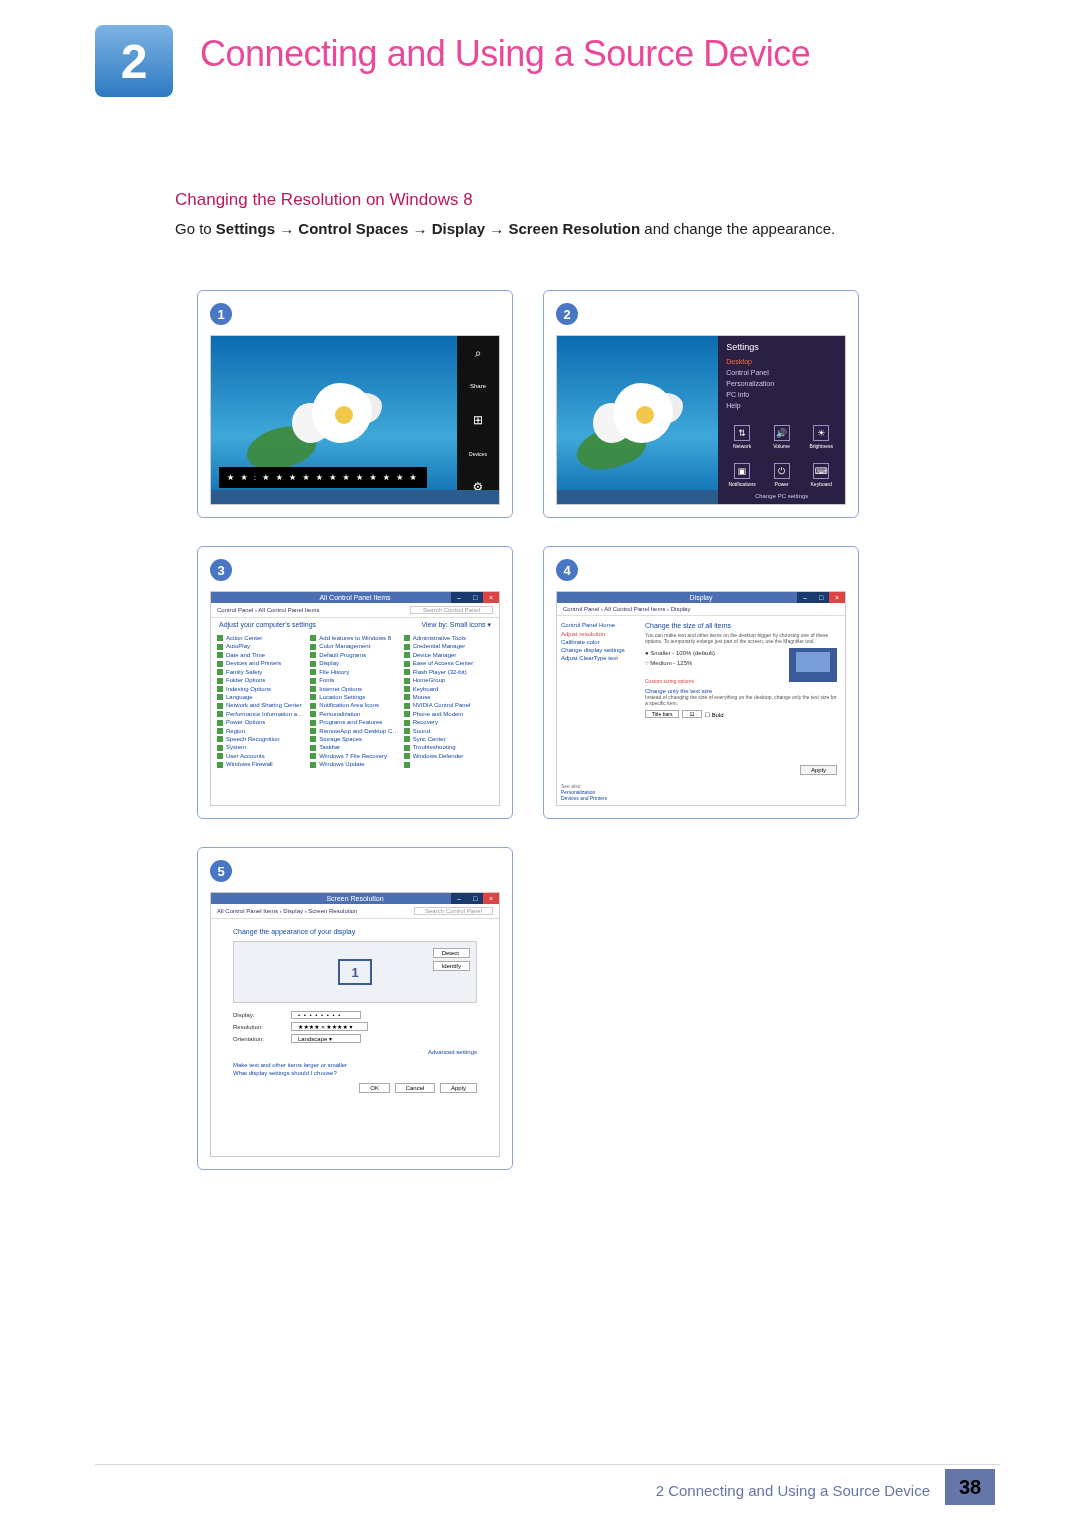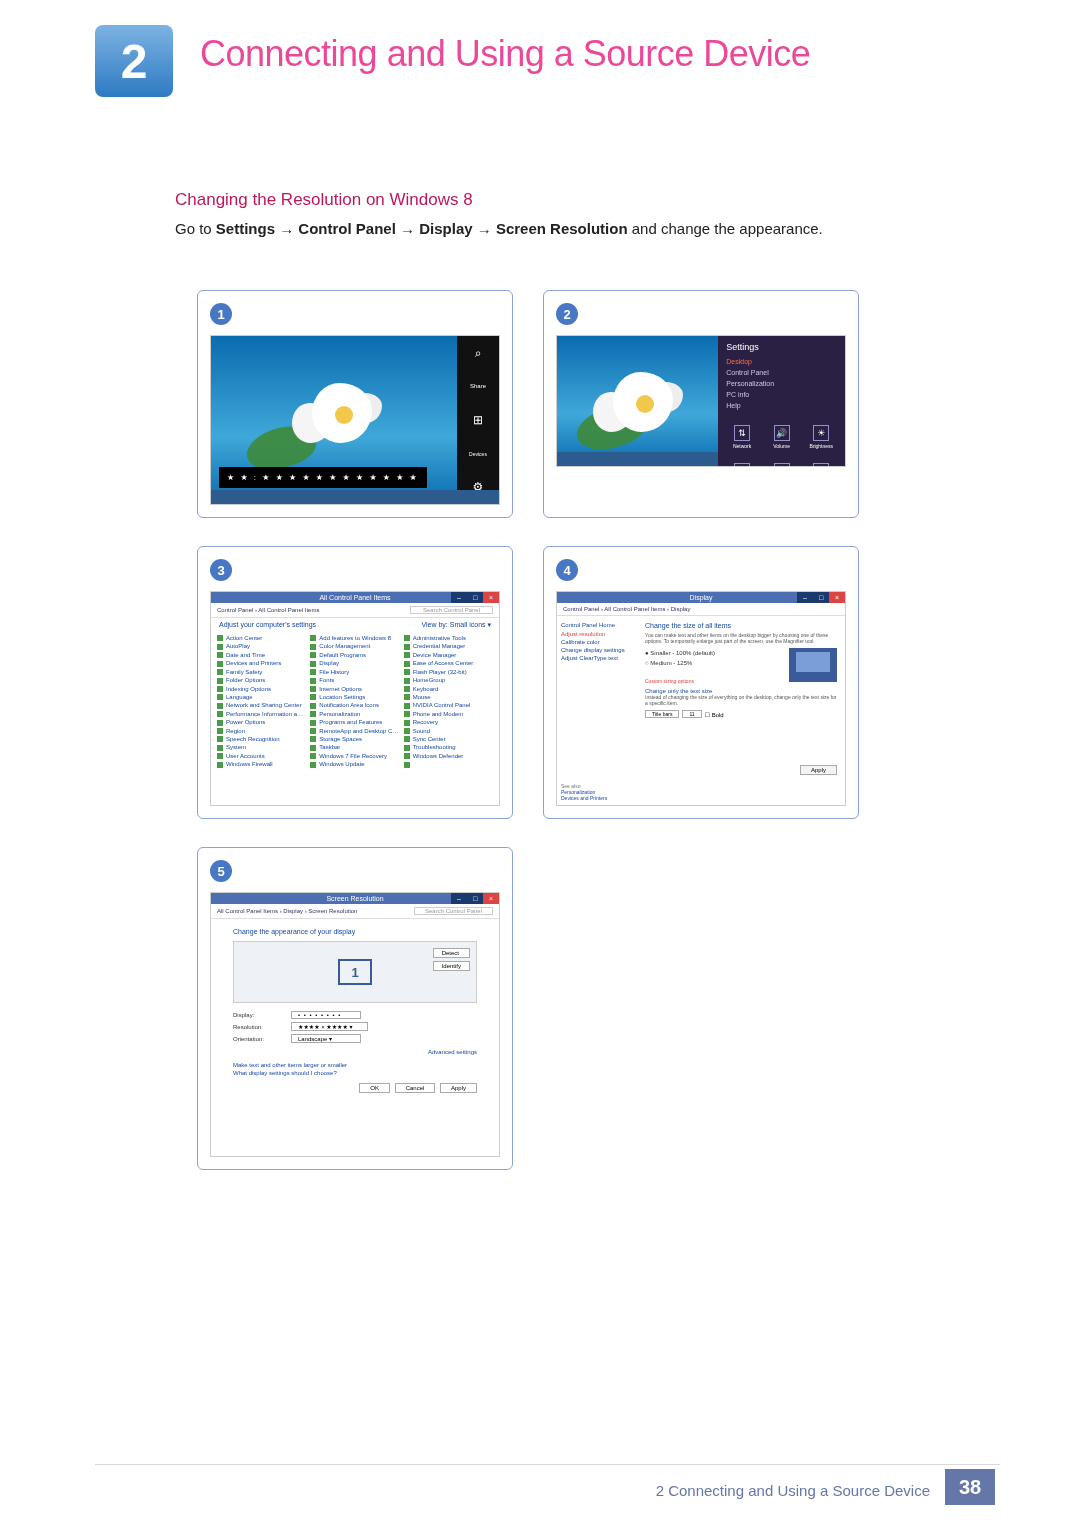--- a/index.html
+++ b/index.html
@@ -19,21 +19,21 @@
   .s1 .shot { height: 170px; }
   .s1 .desktop { position:absolute; inset:0; background:linear-gradient(180deg,#0b6baf 0%,#3fa8d9 60%,#0b6baf 100%); }
   .flower { position:absolute; left:35%; top:28%; width:60px; height:60px; background:#fff; border-radius:46% 54% 52% 48% / 50% 46% 54% 50%; box-shadow: -30px 10px 0 -10px #f5f5f5, 25px -5px 0 -15px #eee; }
   .flower::after{content:"";position:absolute;left:38%;top:38%;width:18px;height:18px;border-radius:50%;background:#f2c84b;}
   .leaf { position:absolute; left:12%; top:55%; width:70px; height:40px; background:#3e8a38; border-radius:50% 60% 40% 60%; transform:rotate(-20deg); opacity:.9;}
   .charms { position:absolute; right:0; top:0; width:42px; height:100%; background:#111; }
   .charms .ci { width:100%; height:20%; display:flex; align-items:center; justify-content:center; color:#fff; font-size:12px;}
   .time-overlay{position:absolute;left:8px;bottom:16px;background:#000;color:#fff;font-size:8px;padding:6px 8px;letter-spacing:2px;}
   .taskbar{position:absolute;left:0;bottom:0;width:100%;height:14px;background:#2b5c8d;}
   
-  .s2 .shot { height:132px; }
+  .s2 .shot { height:170px; }
   .s2 .desktop { position:absolute; left:0; top:0; width:56%; height:100%; background:linear-gradient(180deg,#0b6baf 0%,#3fa8d9 60%,#0b6baf 100%); }
   .s2 .settings-pane { position:absolute; right:0; top:0; width:44%; height:100%; background:#2a2043; color:#fff; padding:6px 8px; font-size:7px; }
   .s2 .settings-pane .hd{font-size:9px;margin-bottom:4px;}
   .s2 .settings-pane .item{padding:2px 0;color:#cfc8e6;}
   .s2 .settings-pane .item.hl{color:#ff6b3d;}
   .s2 .icon-row{display:flex;gap:8px;margin-top:14px;}
   .s2 .icon-row .ib{flex:1;text-align:center;}
   .s2 .icon-row .ib .ic{width:16px;height:16px;margin:0 auto 2px;border:1px solid #9a8ec8;display:flex;align-items:center;justify-content:center;font-size:9px;}
   .s2 .change-link{margin-top:6px;text-align:center;font-size:6px;color:#cfc8e6;}
   
@@ -81,34 +81,34 @@
   .s5 .form-row .val{border:1px solid #aaa;padding:0 14px 0 6px;background:#fff;min-width:70px;font-size:6px;position:relative;}
   .s5 .form-row .val.dots{letter-spacing:1px;}
   .s5 .adv-link{text-align:right;color:#1648a4;margin-top:6px;font-size:6px;}
   .s5 .links{margin-top:6px;}
   .s5 .links .lk{color:#1648a4;font-size:6px;display:block;padding:1px 0;}
   .s5 .btm-btns{text-align:right;margin-top:8px;}
   .s5 .btm-btns .b{border:1px solid #aaa;padding:1px 10px;background:#fff;font-size:6px;margin-left:3px;}
   
   .footer-sep{position:absolute;left:95px;right:80px;bottom:62px;height:1px;background:#d9d9d9;}
   .footer-text{position:absolute;right:150px;bottom:28px;font-size:15px;color:#6576a8;}
-  .page-num{position:absolute;right:85px;bottom:22px;width:50px;height:36px;background:#6576a8;color:#ffffff;display:flex;align-items:center;justify-content:center;font-size:20px;font-weight:bold;}
+  .page-num{position:absolute;right:85px;bottom:22px;width:50px;height:36px;background:#6576a8;color:#000000;display:flex;align-items:center;justify-content:center;font-size:20px;font-weight:bold;}
 </style>
 </head>
 <body>
 
 <div class="page">
   <div class="header-block">
       <span>2</span>
     </div>
   <div class="chapter-title">Connecting and Using a Source Device</div>
 
   <div class="subheading">Changing the Resolution on Windows 8</div>
   <div class="instruction">
-    <span>Go to </span><b>Settings → Control Panel → Display → Screen Resolution</b><span> and change the appearance.</span>
+    <span>Go to </span><b>Settings → Control Spaces → Display → Screen Resolution</b><span> and change the appearance.</span>
   </div>
 
   <div class="steps-area">
 
     <div class="step-row">
       <div class="step-panel s1">
         <div class="circle">1</div>
         <div class="shot">
           <div class="desktop">
               <div class="leaf"></div>

